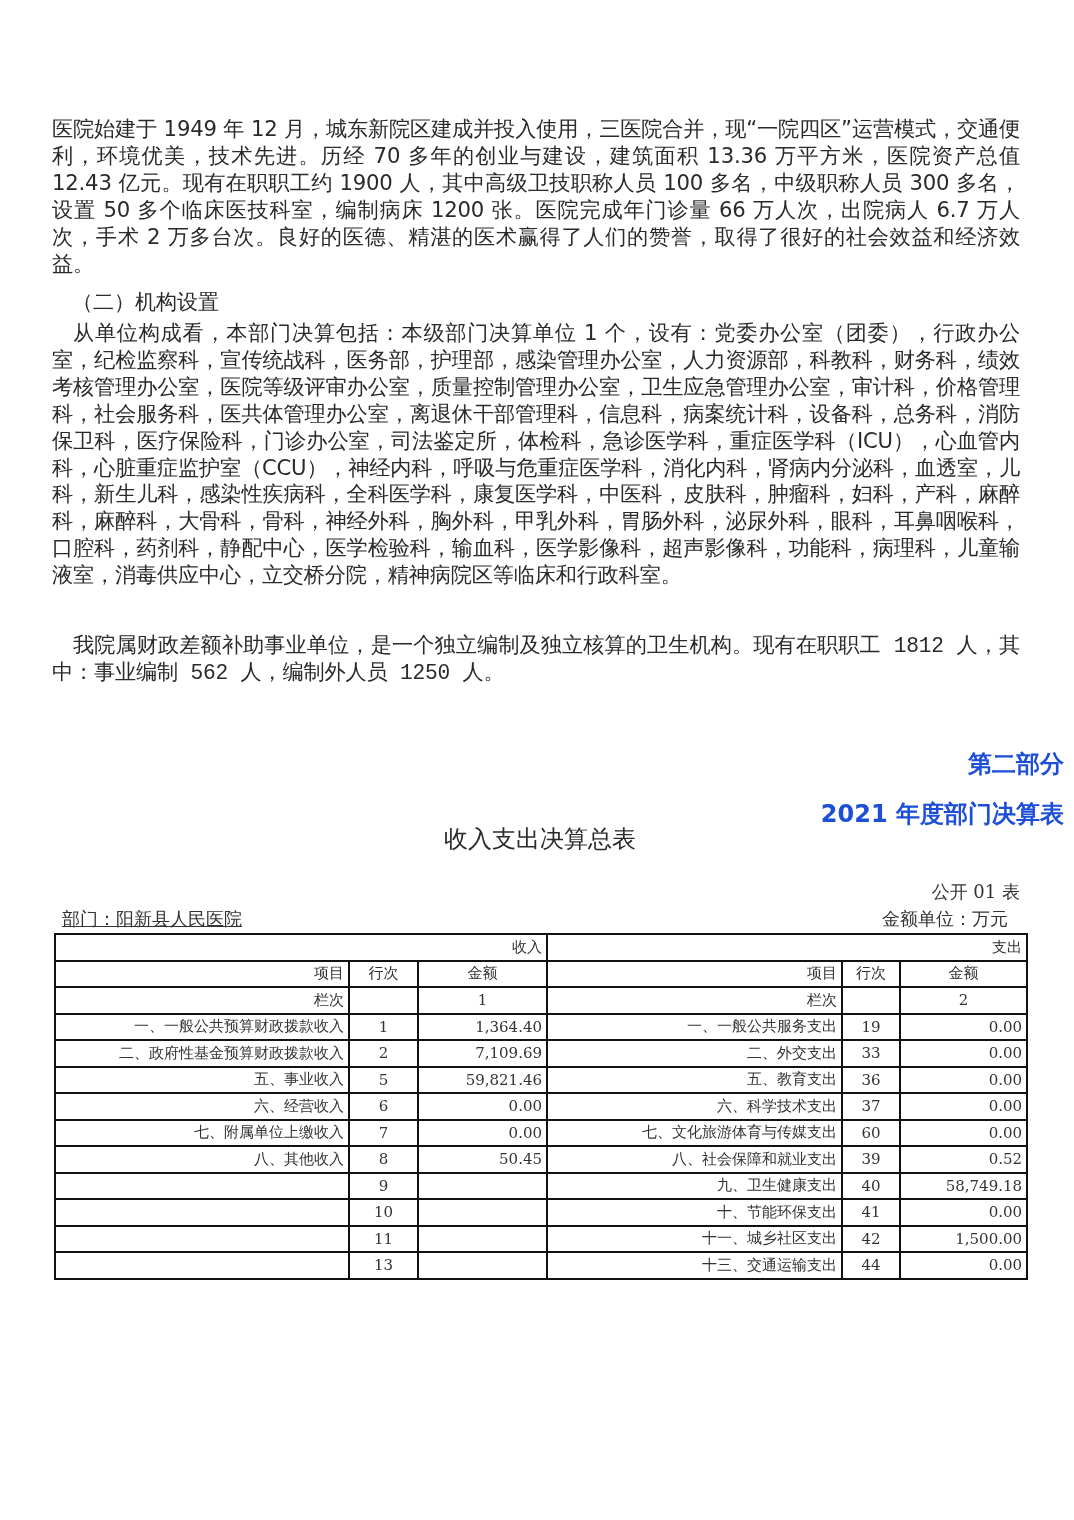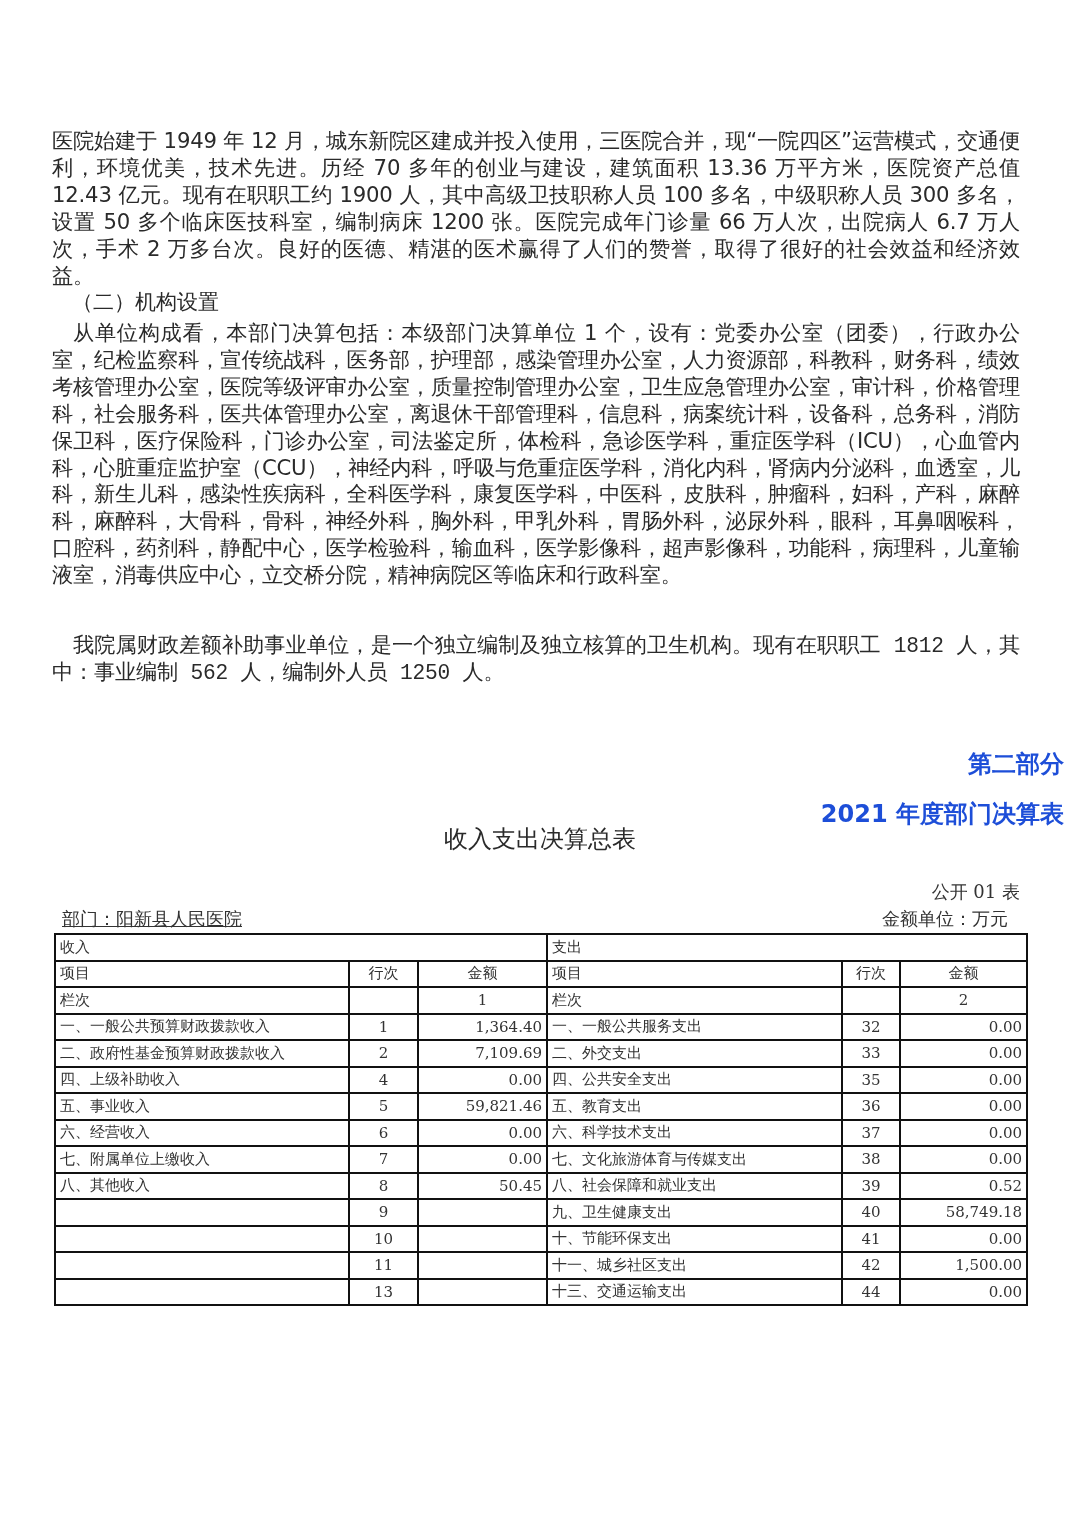--- a/index.html
+++ b/index.html
@@ -3,21 +3,21 @@
   <meta charset="utf-8">
   <style>
     html, body { margin: 0; padding: 0; background: #ffffff; }
     body { width: 1074px; height: 1520px; position: relative; overflow: hidden; color: #222; }
     .para {
       position: absolute; left: 52px; width: 968px;
       font-family: "DejaVu Sans", "Liberation Sans", sans-serif;
       font-size: 21.2px; line-height: 26.9px; color: #2a2a2a;
       text-align: justify; letter-spacing: -0.2px;
     }
-    .p1 { top: 128px; }
+    .p1 { top: 116px; }
     .sub-head {
       position: absolute; left: 72px; top: 289px;
       font-family: "DejaVu Serif", "Liberation Serif", serif;
       font-size: 21px; line-height: 27px; color: #2a2a2a;
     }
     .p2 { top: 320px; text-indent: 21px; }
     .p3 { top: 633px; text-indent: 21px; font-family: Liberation Mono, monospace; }
     .title1 {
       position: absolute; left: 0; width: 1064px; top: 750px; text-align: right;
       font-family: "DejaVu Sans", "Liberation Sans", sans-serif; font-weight: bold;
@@ -37,21 +37,21 @@
     .meta-dept { left: 62px; top: 909px; text-decoration: underline; }
     .meta-unit { right: 66px; top: 909px; }
     table.fin {
       position: absolute; left: 54px; top: 933px; width: 972px;
       border-collapse: collapse; table-layout: fixed;
       font-family: "DejaVu Serif", "Liberation Serif", serif; font-size: 15px; color: #333;
     }
     table.fin td {
       border: 2px solid #111; height: 24.5px; padding: 0 4px; white-space: nowrap; overflow: hidden;
     }
-    td.l { text-align: left; }
+    td.l { text-align: right; }
     td.c { text-align: center; }
     td.r { text-align: right; }
   </style>
 </head>
 <body>
 
 <div class="para p1">医院始建于 1949 年 12 月，城东新院区建成并投入使用，三医院合并，现“一院四区”运营模式，交通便利，环境优美，技术先进。历经 70 多年的创业与建设，建筑面积 13.36 万平方米，医院资产总值 12.43 亿元。现有在职职工约 1900 人，其中高级卫技职称人员 100 多名，中级职称人员 300 多名，设置 50 多个临床医技科室，编制病床 1200 张。医院完成年门诊量 66 万人次，出院病人 6.7 万人次，手术 2 万多台次。良好的医德、精湛的医术赢得了人们的赞誉，取得了很好的社会效益和经济效益。</div>
 <div class="sub-head">（二）机构设置</div>
 <div class="para p2">从单位构成看，本部门决算包括：本级部门决算单位 1 个，设有：党委办公室（团委），行政办公室，纪检监察科，宣传统战科，医务部，护理部，感染管理办公室，人力资源部，科教科，财务科，绩效考核管理办公室，医院等级评审办公室，质量控制管理办公室，卫生应急管理办公室，审计科，价格管理科，社会服务科，医共体管理办公室，离退休干部管理科，信息科，病案统计科，设备科，总务科，消防保卫科，医疗保险科，门诊办公室，司法鉴定所，体检科，急诊医学科，重症医学科（ICU），心血管内科，心脏重症监护室（CCU），神经内科，呼吸与危重症医学科，消化内科，肾病内分泌科，血透室，儿科，新生儿科，感染性疾病科，全科医学科，康复医学科，中医科，皮肤科，肿瘤科，妇科，产科，麻醉科，麻醉科，大骨科，骨科，神经外科，胸外科，甲乳外科，胃肠外科，泌尿外科，眼科，耳鼻咽喉科，口腔科，药剂科，静配中心，医学检验科，输血科，医学影像科，超声影像科，功能科，病理科，儿童输液室，消毒供应中心，立交桥分院，精神病院区等临床和行政科室。</div>
 <div class="para p3">我院属财政差额补助事业单位，是一个独立编制及独立核算的卫生机构。现有在职职工 1812 人，其中：事业编制 562 人，编制外人员 1250 人。</div>
@@ -92,37 +92,29 @@
       <td class="c">1</td>
       <td class="l">栏次</td>
       <td class="c"></td>
       <td class="c">2</td>
     </tr>
   <tr>
         <td class="l">一、一般公共预算财政拨款收入</td>
         <td class="c">1</td>
         <td class="r">1,364.40</td>
         <td class="l">一、一般公共服务支出</td>
-        <td class="c">32</td>
+        <td class="c">19</td>
         <td class="r">0.00</td>
       </tr>
       <tr>
         <td class="l">二、政府性基金预算财政拨款收入</td>
         <td class="c">2</td>
         <td class="r">7,109.69</td>
         <td class="l">二、外交支出</td>
         <td class="c">33</td>
-        <td class="r">0.00</td>
-      </tr>
-      <tr>
-        <td class="l">四、上级补助收入</td>
-        <td class="c">4</td>
-        <td class="r">0.00</td>
-        <td class="l">四、公共安全支出</td>
-        <td class="c">35</td>
         <td class="r">0.00</td>
       </tr>
       <tr>
         <td class="l">五、事业收入</td>
         <td class="c">5</td>
         <td class="r">59,821.46</td>
         <td class="l">五、教育支出</td>
         <td class="c">36</td>
         <td class="r">0.00</td>
       </tr>
@@ -132,21 +124,21 @@
         <td class="r">0.00</td>
         <td class="l">六、科学技术支出</td>
         <td class="c">37</td>
         <td class="r">0.00</td>
       </tr>
       <tr>
         <td class="l">七、附属单位上缴收入</td>
         <td class="c">7</td>
         <td class="r">0.00</td>
         <td class="l">七、文化旅游体育与传媒支出</td>
-        <td class="c">38</td>
+        <td class="c">60</td>
         <td class="r">0.00</td>
       </tr>
       <tr>
         <td class="l">八、其他收入</td>
         <td class="c">8</td>
         <td class="r">50.45</td>
         <td class="l">八、社会保障和就业支出</td>
         <td class="c">39</td>
         <td class="r">0.52</td>
       </tr>

